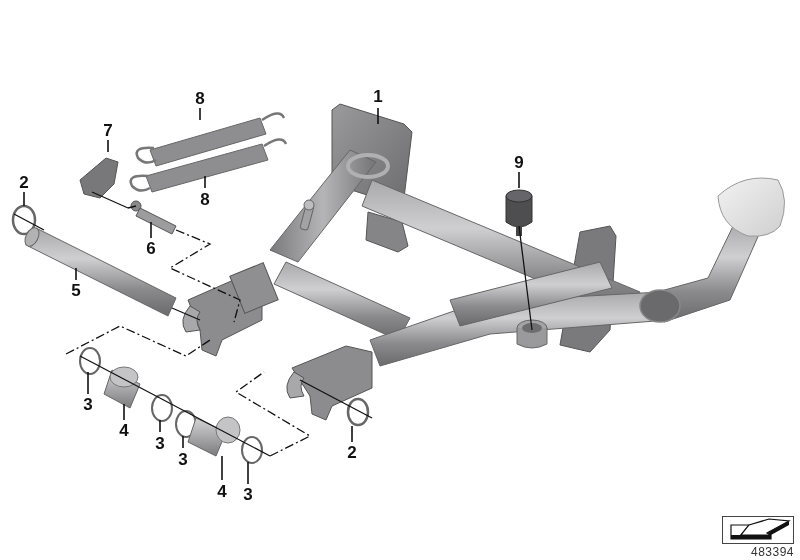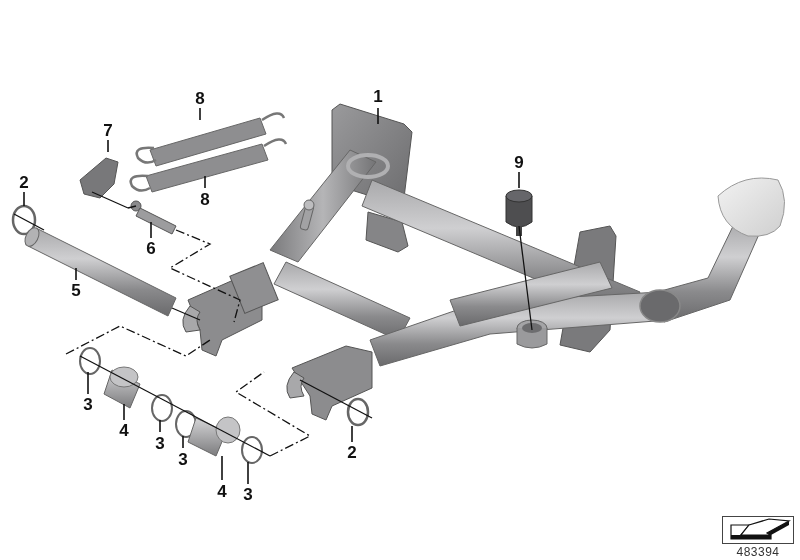--- a/index.html
+++ b/index.html
@@ -3,21 +3,21 @@
 <meta charset="utf-8">
 <style>
   html,body{margin:0;padding:0;background:#ffffff;}
   body{width:800px;height:560px;overflow:hidden;position:relative;font-family:"Liberation Sans",sans-serif;}
   #diagram{position:absolute;left:0;top:0;width:800px;height:560px;}
   .callout{font-family:"Liberation Sans",sans-serif;font-weight:bold;font-size:17px;fill:#111;}
   .leader{stroke:#111;stroke-width:1.6;}
   .axis{stroke:#111;stroke-width:1.3;fill:none;}
   .dash{stroke:#111;stroke-width:1.3;fill:none;stroke-dasharray:9 3 2 3;}
   #ref-box{position:absolute;left:722px;top:516px;width:70px;height:26px;border:1px solid #444;background:#fff;}
-  #ref-number{position:absolute;left:722px;top:545px;width:72px;text-align:center;font-size:12px;color:#333;font-family:"Liberation Sans",sans-serif;letter-spacing:0.5px;}
+  #ref-number{position:absolute;left:722px;top:545px;width:72px;text-align:right;font-size:12px;color:#333;font-family:"Liberation Sans",sans-serif;letter-spacing:0.5px;}
 </style>
 </head>
 <body>
 
 <svg id="diagram" viewBox="0 0 800 560" xmlns="http://www.w3.org/2000/svg">
   <defs>
     <linearGradient id="tubeV" x1="0" y1="0" x2="0" y2="1">
       <stop offset="0" stop-color="#a9a9ab"></stop>
       <stop offset="0.35" stop-color="#cfcfd1"></stop>
       <stop offset="0.7" stop-color="#8a8a8c"></stop>

